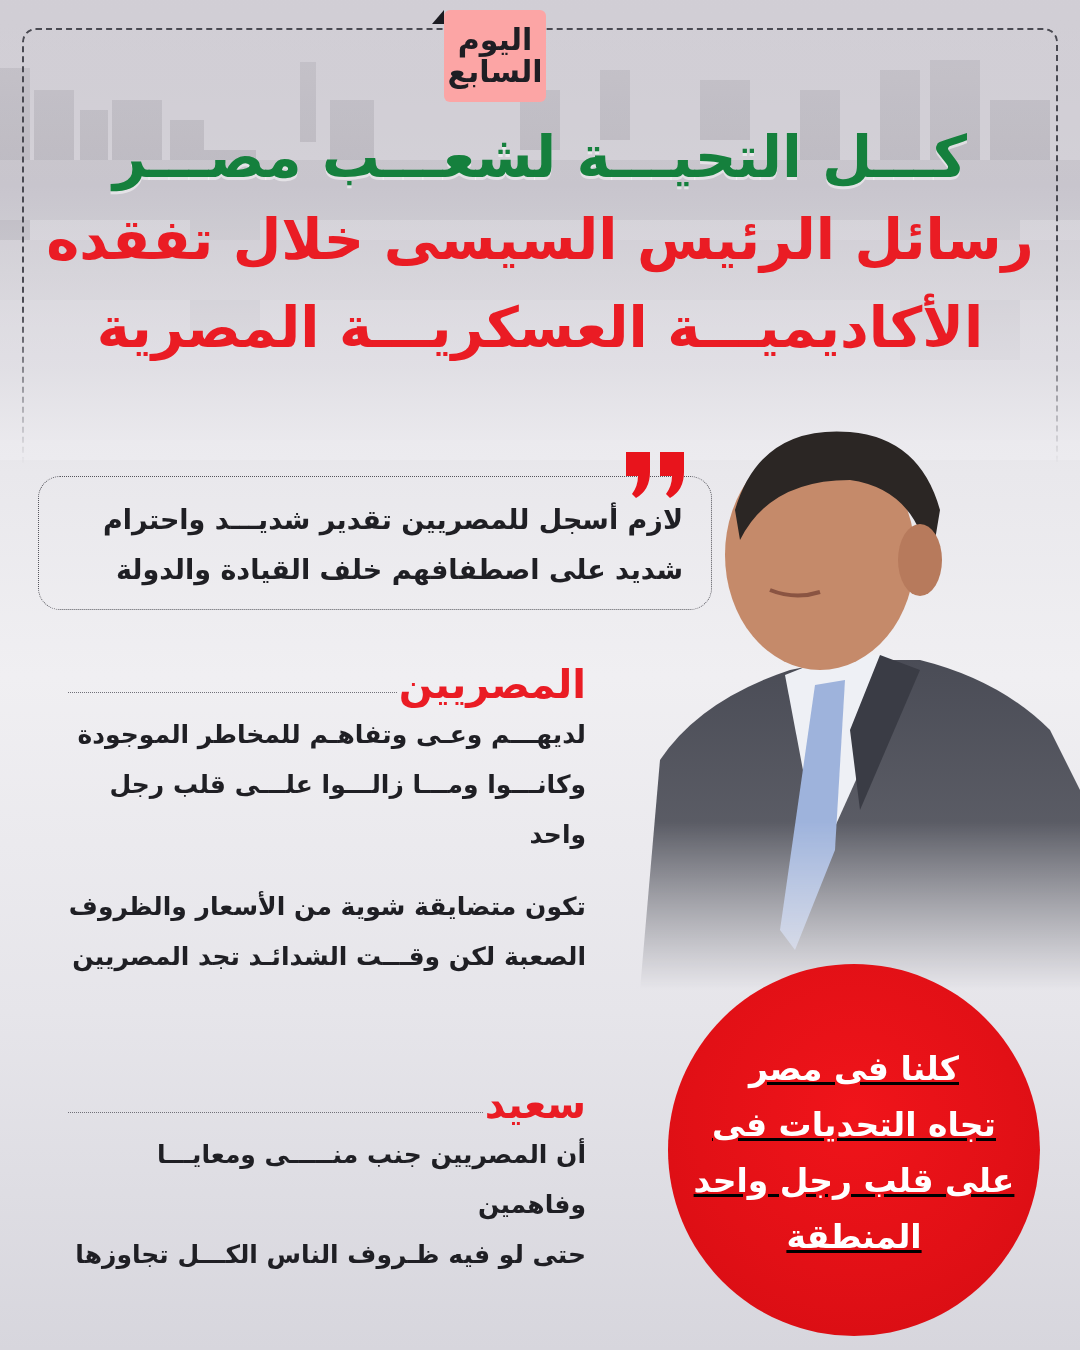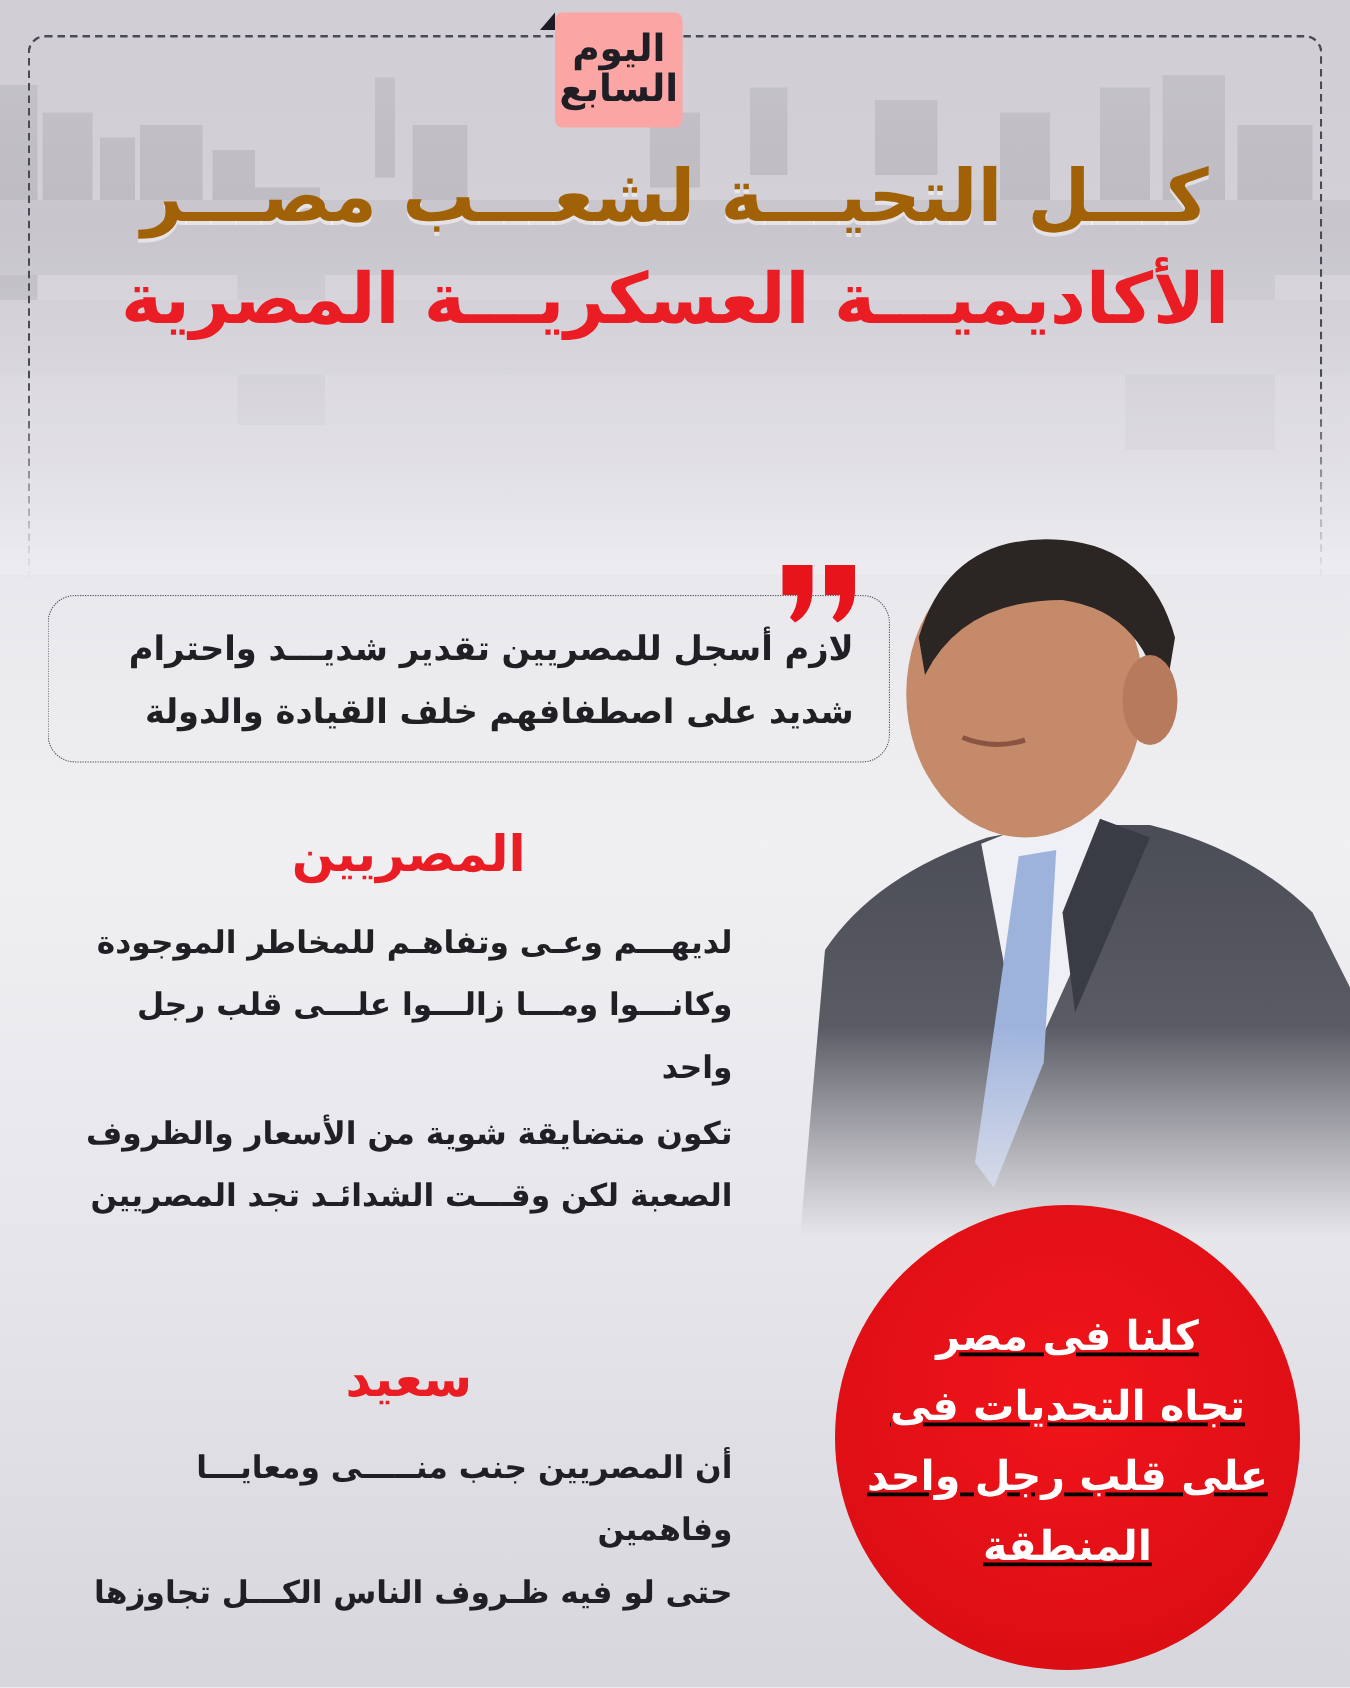--- a/index.html
+++ b/index.html
@@ -37,21 +37,21 @@
     position: absolute; left: -12px; top: 0; width: 0; height: 0;
     border-left: 12px solid transparent; border-bottom: 14px solid #1c1c22;
   }
   .logo-line1, .logo-line2 { font-family: "DejaVu Sans", sans-serif; font-weight: bold; font-size: 30px; letter-spacing: -1px; }
   .logo-line1 { color: #1e1e24; }
   .logo-line2 { color: #1e1e24; margin-top: 2px; }
 
   
   .title-block { position: absolute; left: 0; top: 118px; width: 1080px; direction: rtl; text-align: center; }
   .title-1 {
-    font-family: "DejaVu Sans", sans-serif; font-weight: bold; font-size: 58px; color: #a16207;
+    font-family: "DejaVu Sans", sans-serif; font-weight: bold; font-size: 58px; color: #15803d;
     letter-spacing: 2px; line-height: 78px; text-shadow: 0 3px 0 rgba(255,255,255,.5);
   }
   .title-2, .title-3 {
     font-family: "DejaVu Sans", sans-serif; font-weight: bold; font-size: 56px; color: #ea1c24;
     line-height: 88px;
   }
 
   
   .portrait { position: absolute; left: 620px; top: 430px; width: 460px; height: 560px; }
 
@@ -64,21 +64,21 @@
   .quote-mark {
     position: absolute; left: 624px; top: 448px; width: 64px; height: 52px;
   }
   .quote-text {
     font-family: "DejaVu Sans", sans-serif; font-weight: bold; font-size: 27px; color: #1f1f24;
     line-height: 50px; text-align: right;
   }
 
   
   .section { position: absolute; direction: rtl; }
-  .section-heading-row { display: flex; align-items: center; gap: 2px; flex-direction: column; }
+  .section-heading-row { display: flex; align-items: center; gap: 2px; }
   .section-heading {
     font-family: "DejaVu Sans", sans-serif; font-weight: bold; color: #ea1c24; font-size: 40px; line-height: 1; white-space: nowrap;
   }
   .section-rule { flex: 1; height: 0; border-top: 1.5px dotted #707078; margin-top: 16px; }
   .section-body {
     font-family: "DejaVu Sans", sans-serif; font-weight: bold; font-size: 25px; color: #1f1f24;
     line-height: 50px; text-align: right; margin-top: 6px;
   }
   .s1 { left: 68px; top: 664px; width: 518px; }
   .s2 { left: 68px; top: 876px; width: 518px; }
@@ -131,20 +131,21 @@
   <div class="frame"></div>
 
   <div class="logo">
     <span class="logo-corner"></span>
     <span class="logo-line1">اليوم</span>
     <span class="logo-line2">السابع</span>
   </div>
 
   <div class="title-block">
     <div class="title-1">كـــل التحيـــة لشعـــب مصـــر</div>
+    <div class="title-2">رسائل الرئيس السيسى خلال تفقده</div>
     <div class="title-3">الأكاديميـــة العسكريـــة المصرية</div>
   </div>
 
   <svg class="portrait" viewBox="0 0 460 560">
     <defs>
       <linearGradient id="fadeBottom" x1="0" y1="0" x2="0" y2="1">
         <stop offset="0" stop-color="#fff" stop-opacity="1"></stop>
         <stop offset="0.7" stop-color="#fff" stop-opacity="1"></stop>
         <stop offset="1" stop-color="#fff" stop-opacity="0"></stop>
       </linearGradient>

